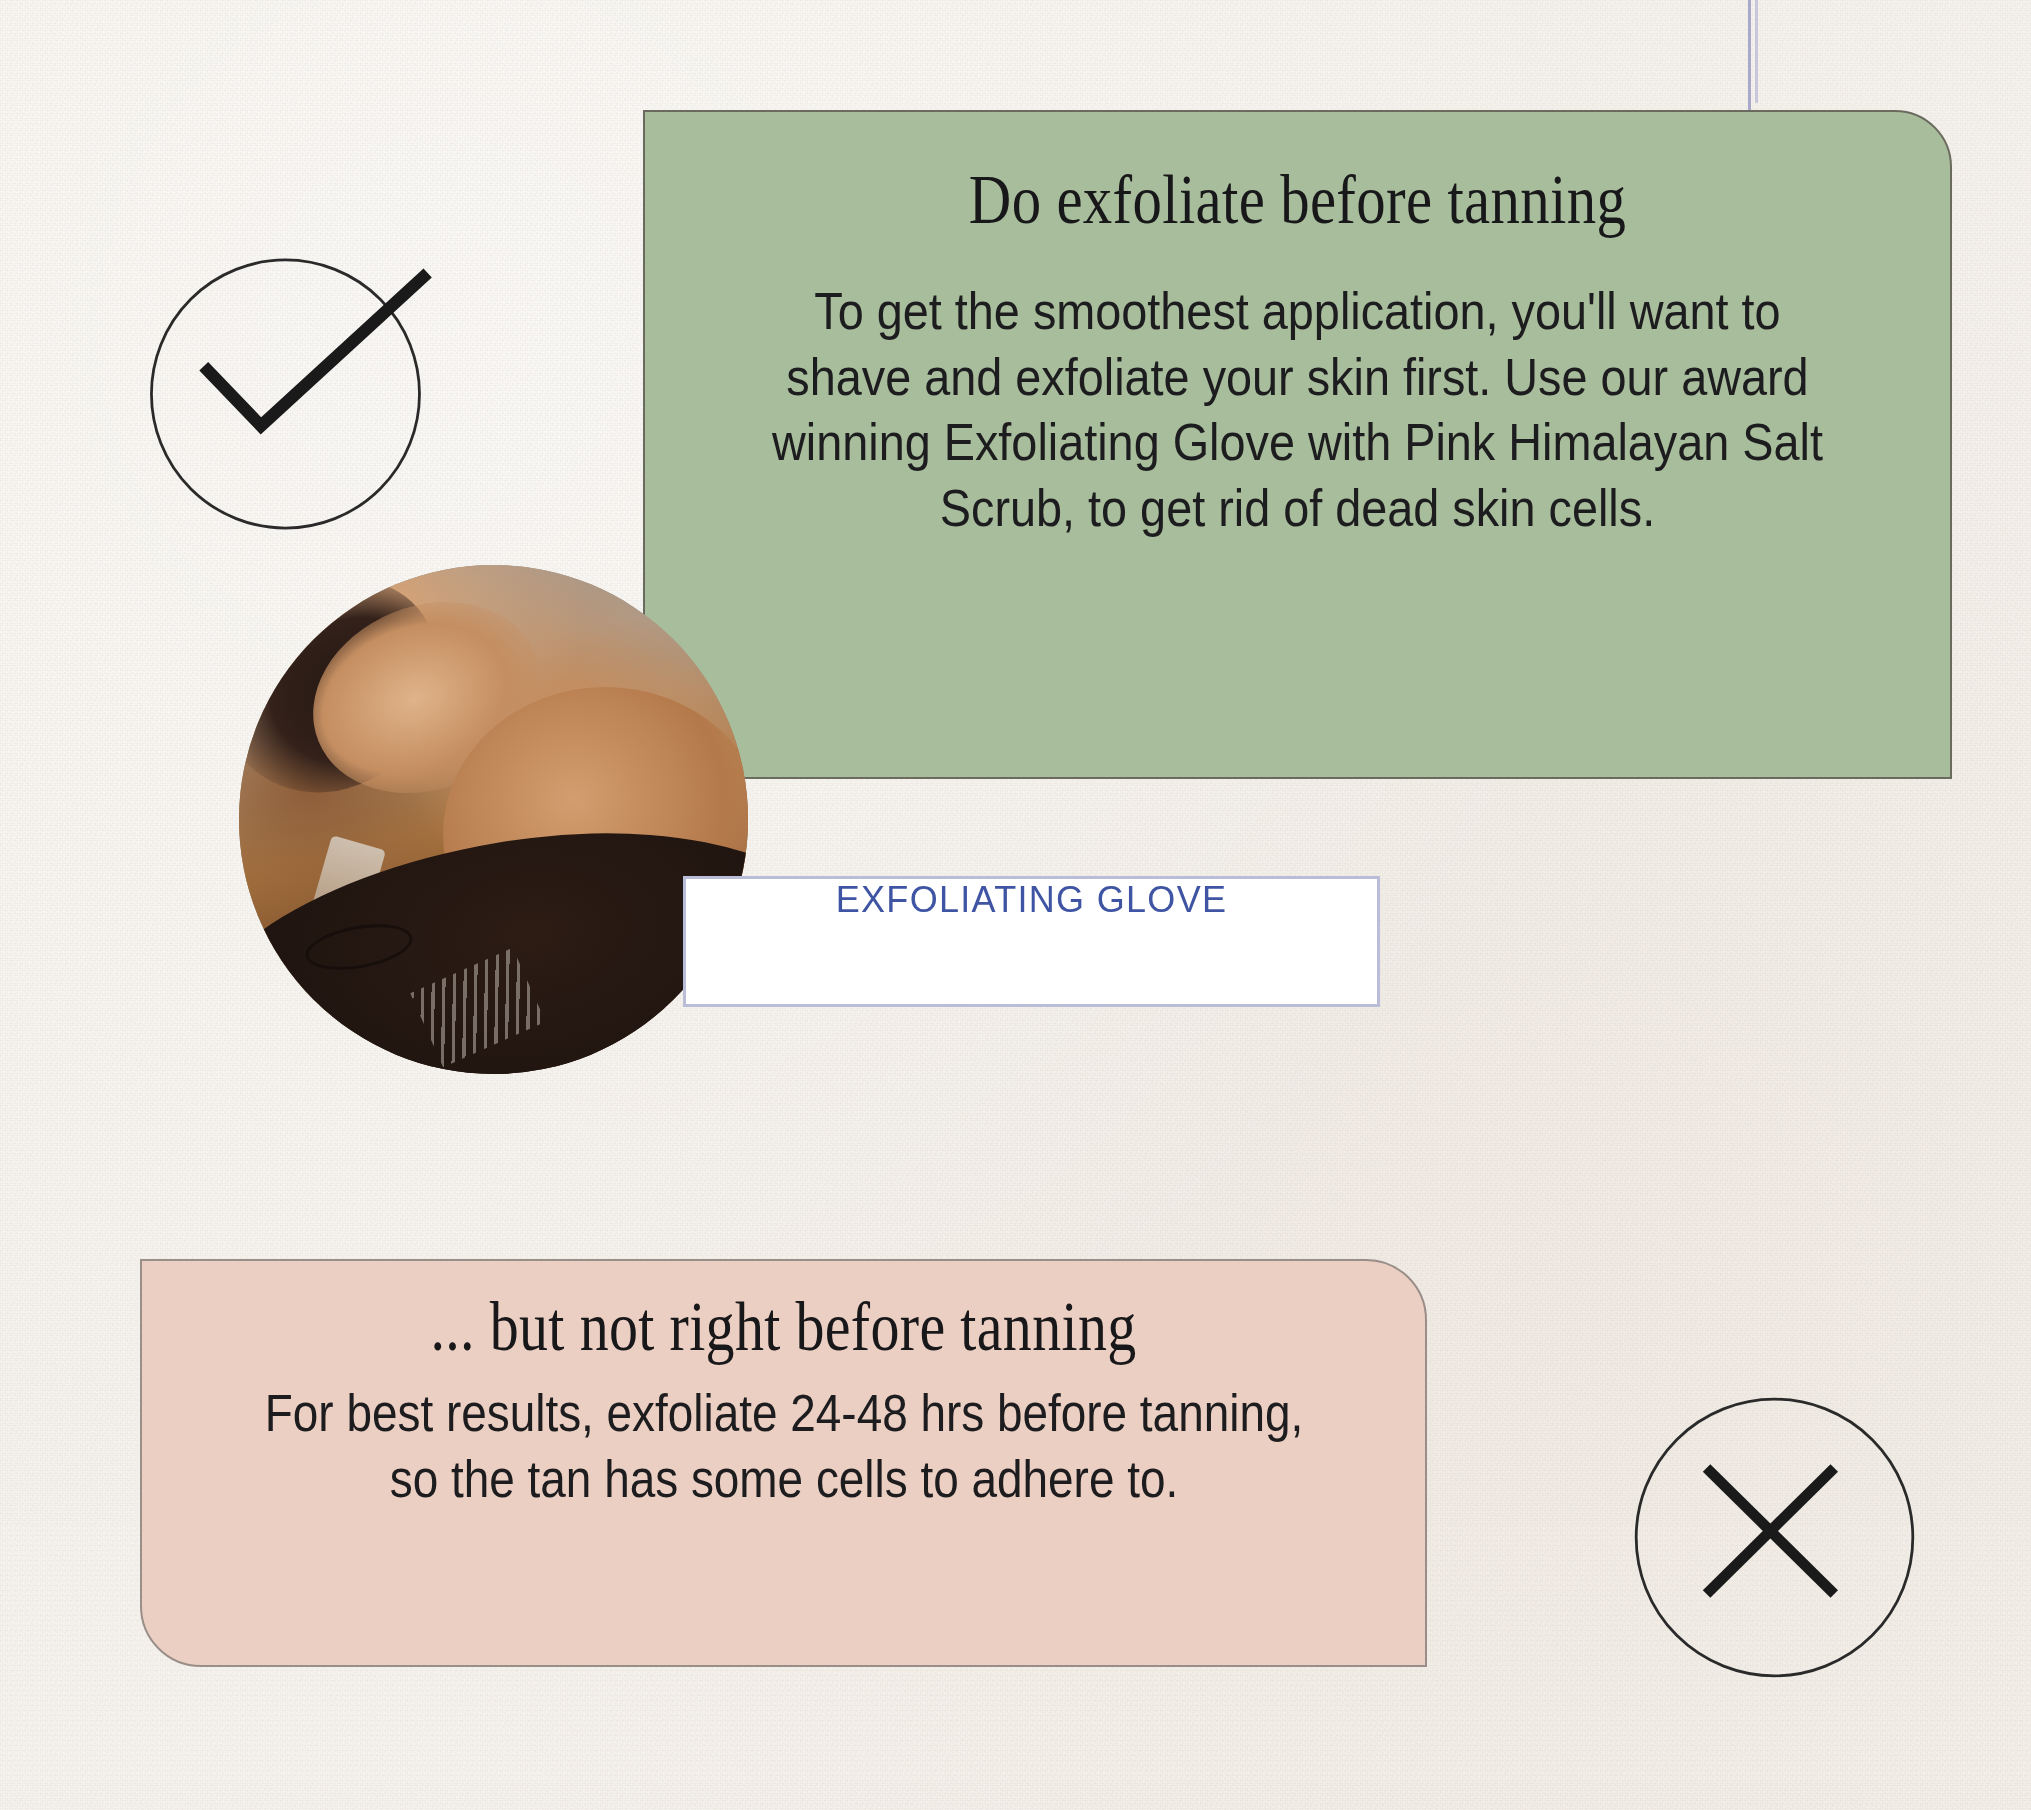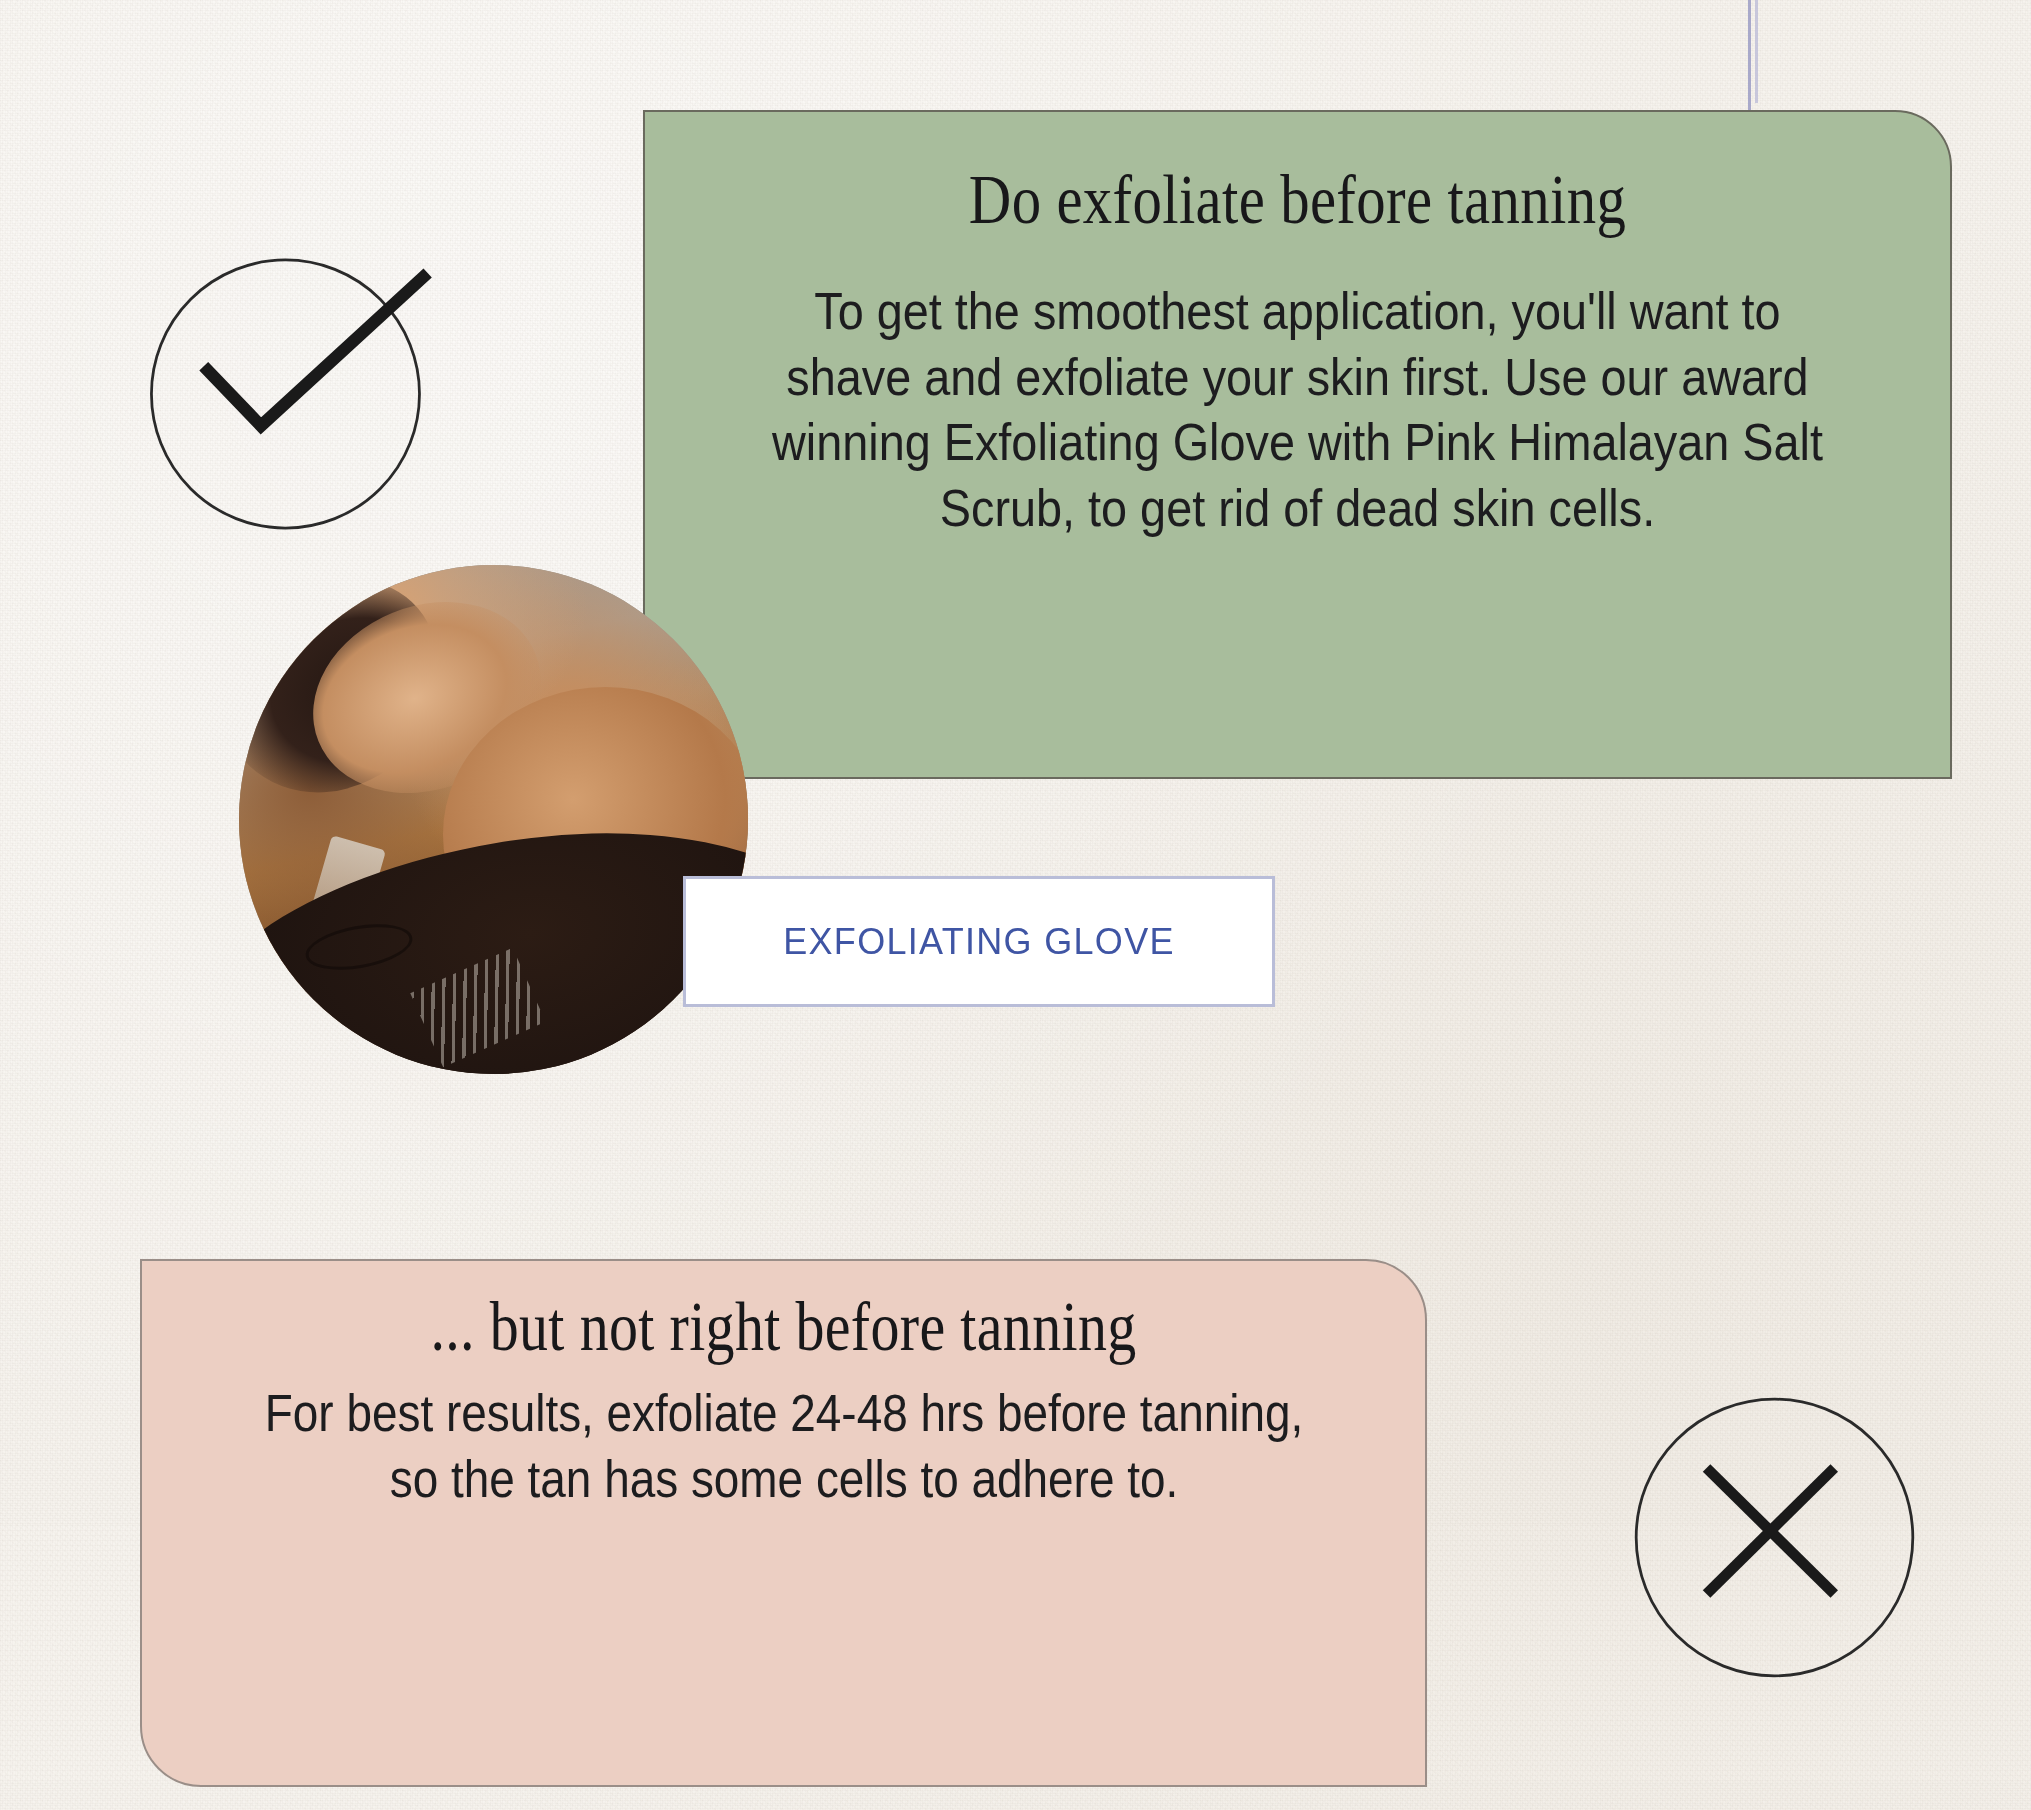--- a/index.html
+++ b/index.html
@@ -69,21 +69,21 @@
     border-top-right-radius: 57px;
     border-bottom-right-radius: 0;
     border-bottom-left-radius: 0;
     padding: 46px 49px 33px 49px;
     text-align: center;
   }
   #pink-card {
     left: 124px;
     top: 1259px;
     width: 1287px;
-    height: 528px;
+    height: 408px;
     background: #eccfc3;
     border: 2.5px solid #9a8e88;
     border-top-left-radius: 0;
     border-top-right-radius: 61px;
     border-bottom-right-radius: 0;
     border-bottom-left-radius: 61px;
     padding: 28px 33px 23px 33px;
     text-align: center;
   }
 
@@ -213,27 +213,26 @@
     border: 3.3px solid rgba(20,12,9,.75);
     border-radius: 50%;
     transform: rotate(-10deg);
   }
 
   
   #cta-button {
     position: absolute;
     left: 667px;
     top: 876px;
-    width: 592px;
+    width: 697px;
     height: 131px;
     background: #ffffff;
     border: 3.3px solid #b9bdd8;
     box-sizing: border-box;
     display: flex;
-    align-items: center;
     justify-content: center;
     cursor: pointer;
   }
   #cta-button-label {
     font-family: "Liberation Sans", sans-serif;
     font-size: 36px;
     letter-spacing: 1.3px;
     color: #3f55a4;
     white-space: nowrap;
   }

